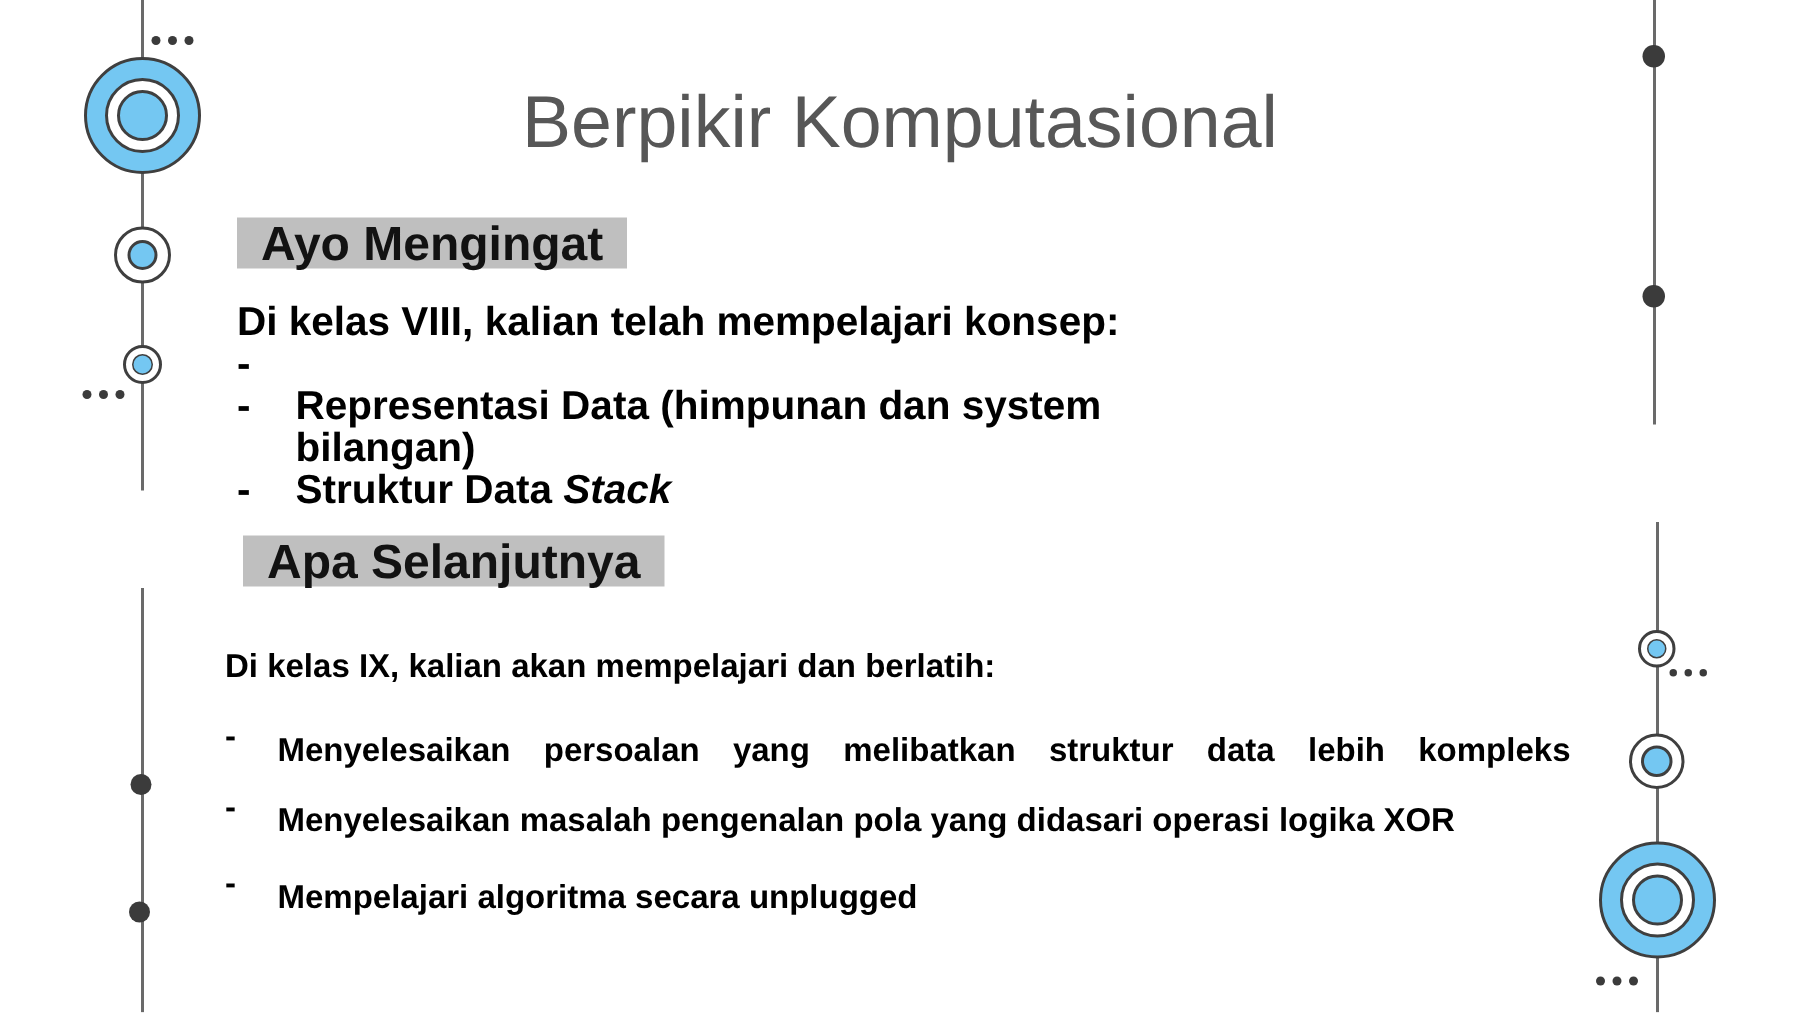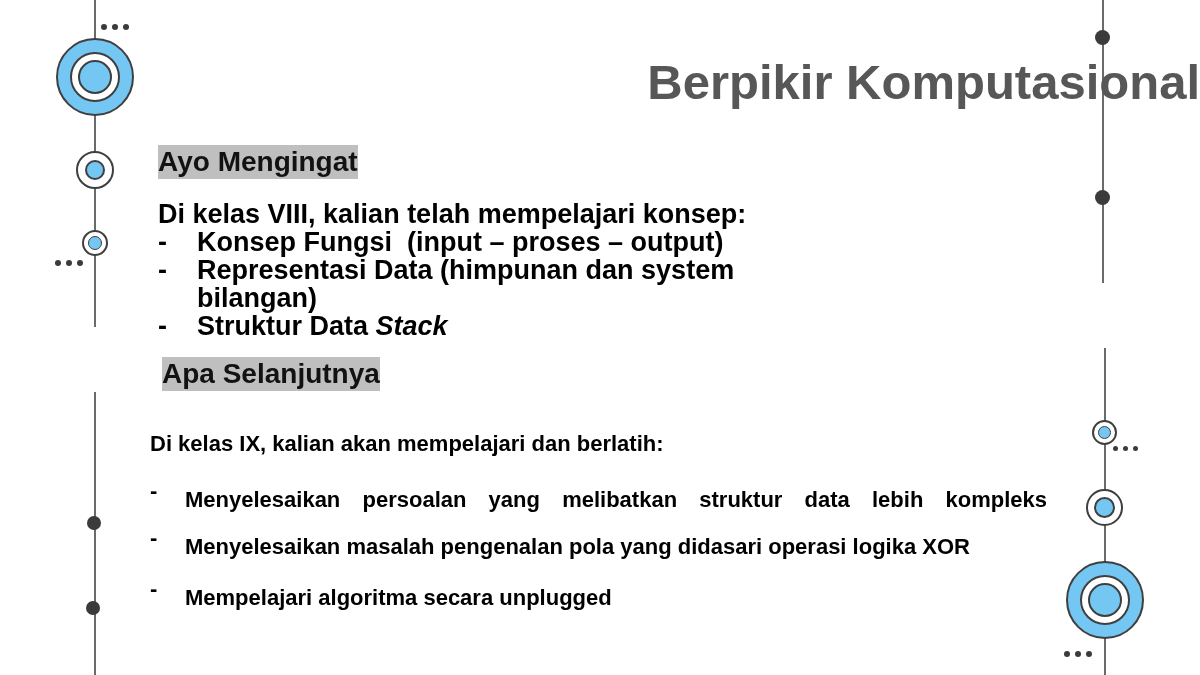--- a/index.html
+++ b/index.html
@@ -40,24 +40,24 @@
   .rd2{left:1095px;top:190px;width:15px;height:15px;}
   
   .edots{position:absolute;display:flex;gap:5px;z-index:2;}
   .edots span{width:6px;height:6px;border-radius:50%;background:#3b3b3b;display:block;}
   .edots.small span{width:5px;height:5px;}
   .e-tl{left:101px;top:24px;}
   .e-lm{left:55px;top:260px;}
   .e-rs{left:1113px;top:446px;}
   .e-rb{left:1064px;top:651px;}
   
-  .title{position:absolute;left:0;right:0;top:54px;margin:0;text-align:right;
-         font-size:49px;font-weight:700;color:#575757;z-index:3;}
+  .title{position:absolute;left:0;right:0;top:54px;margin:0;text-align:center;
+         font-size:49px;font-weight:400;color:#575757;z-index:3;}
   .heading{position:absolute;background:#bfbfbf;color:#121212;font-weight:700;
-           font-size:28px;line-height:30px;padding:2px 0;z-index:3;}
+           font-size:32px;line-height:30px;padding:2px 16px;z-index:3;}
   .h1{left:158px;top:145px;}
   .h2{left:162px;top:357px;}
   .block{position:absolute;z-index:3;color:#000;font-weight:700;}
   .block1{left:158px;top:200px;font-size:27px;line-height:28px;width:620px;}
   .block1 .row{display:flex;}
   .block1 .dash{width:39px;flex:0 0 39px;}
   .block1 .txt{white-space:pre-wrap;}
   .block2{left:150px;top:430px;width:897px;font-size:22px;line-height:28px;}
   .block2 .row{display:flex;line-height:38px;}
   .block2 .dash{width:35px;flex:0 0 35px;}
@@ -126,21 +126,20 @@
       <span></span>
     </div>
 
   <h1 class="title">Berpikir Komputasional</h1>
 
   <div class="heading h1">Ayo Mengingat</div>
   <div class="block block1">
     <div class="intro">Di kelas VIII, kalian telah mempelajari konsep:</div>
     <div class="row">
       <span class="dash">-</span>
-      <span class="txt">Konsep Fungsi  (input – proses – output)</span>
     </div>
     <div class="row">
       <span class="dash">-</span>
       <span class="txt">Representasi Data (himpunan dan system bilangan)</span>
     </div>
     <div class="row">
       <span class="dash">-</span>
       <span class="txt"><span>Struktur Data </span><span class="it">Stack</span></span>
     </div>
   </div>

